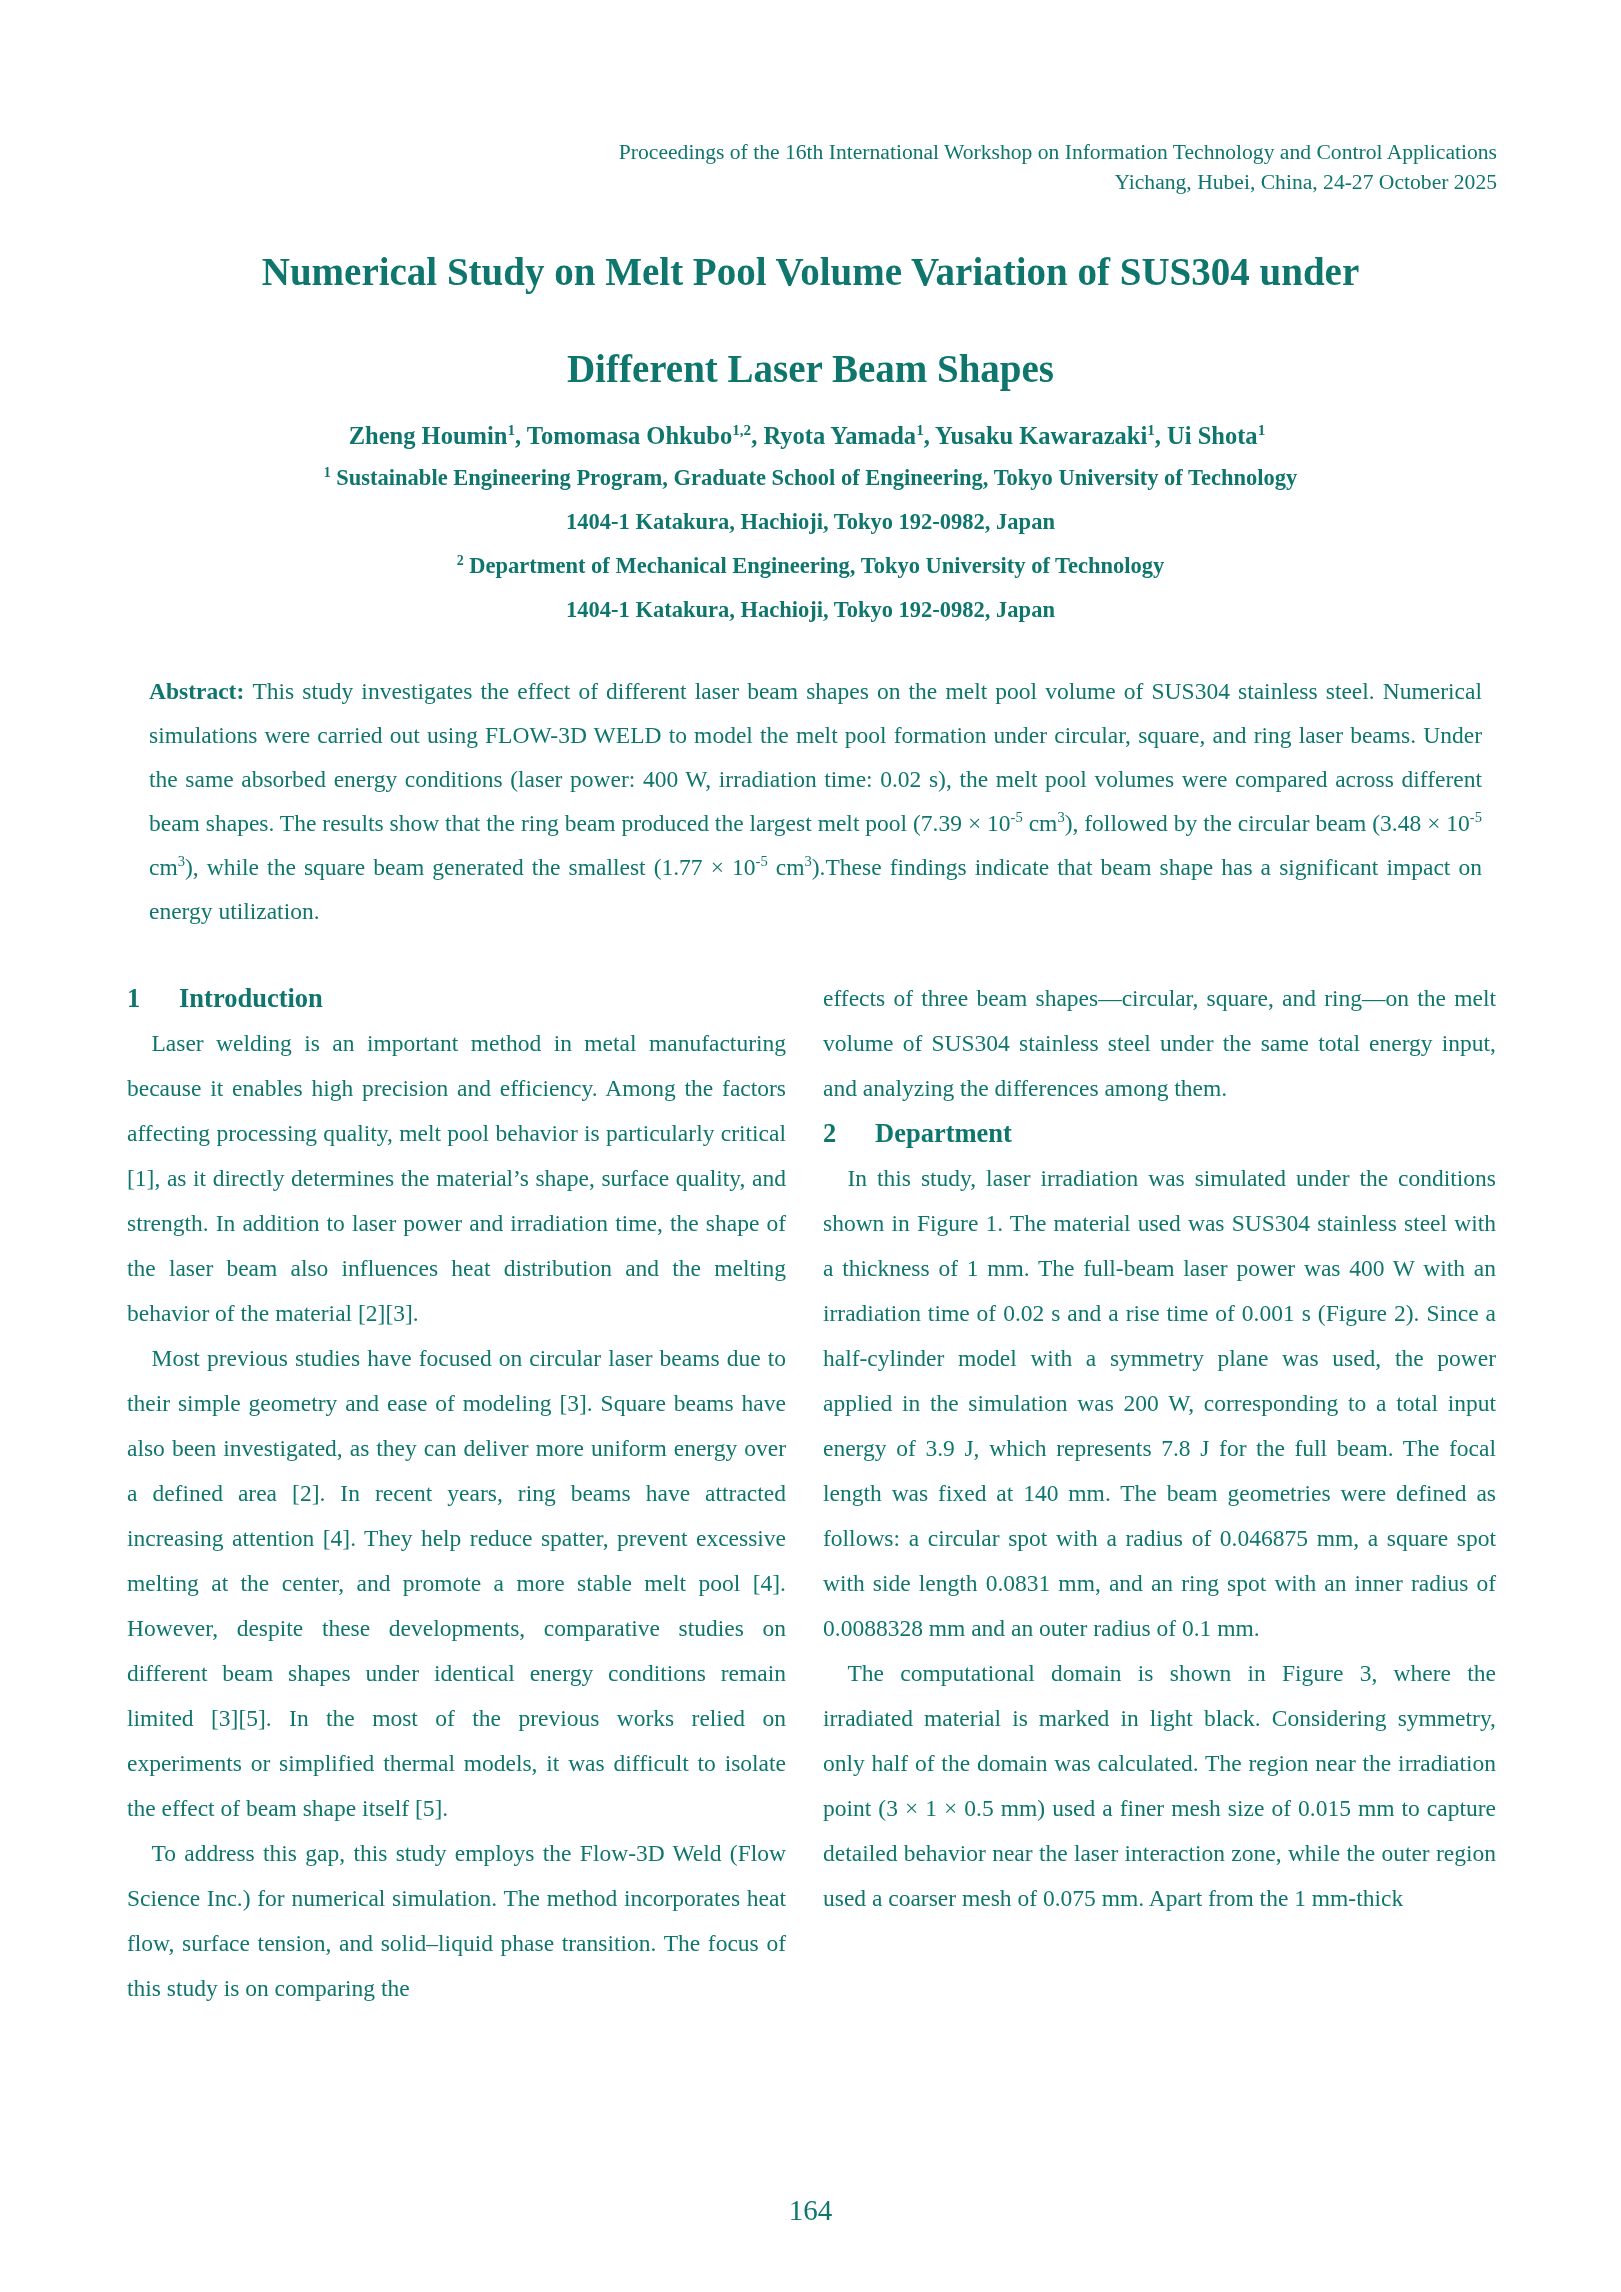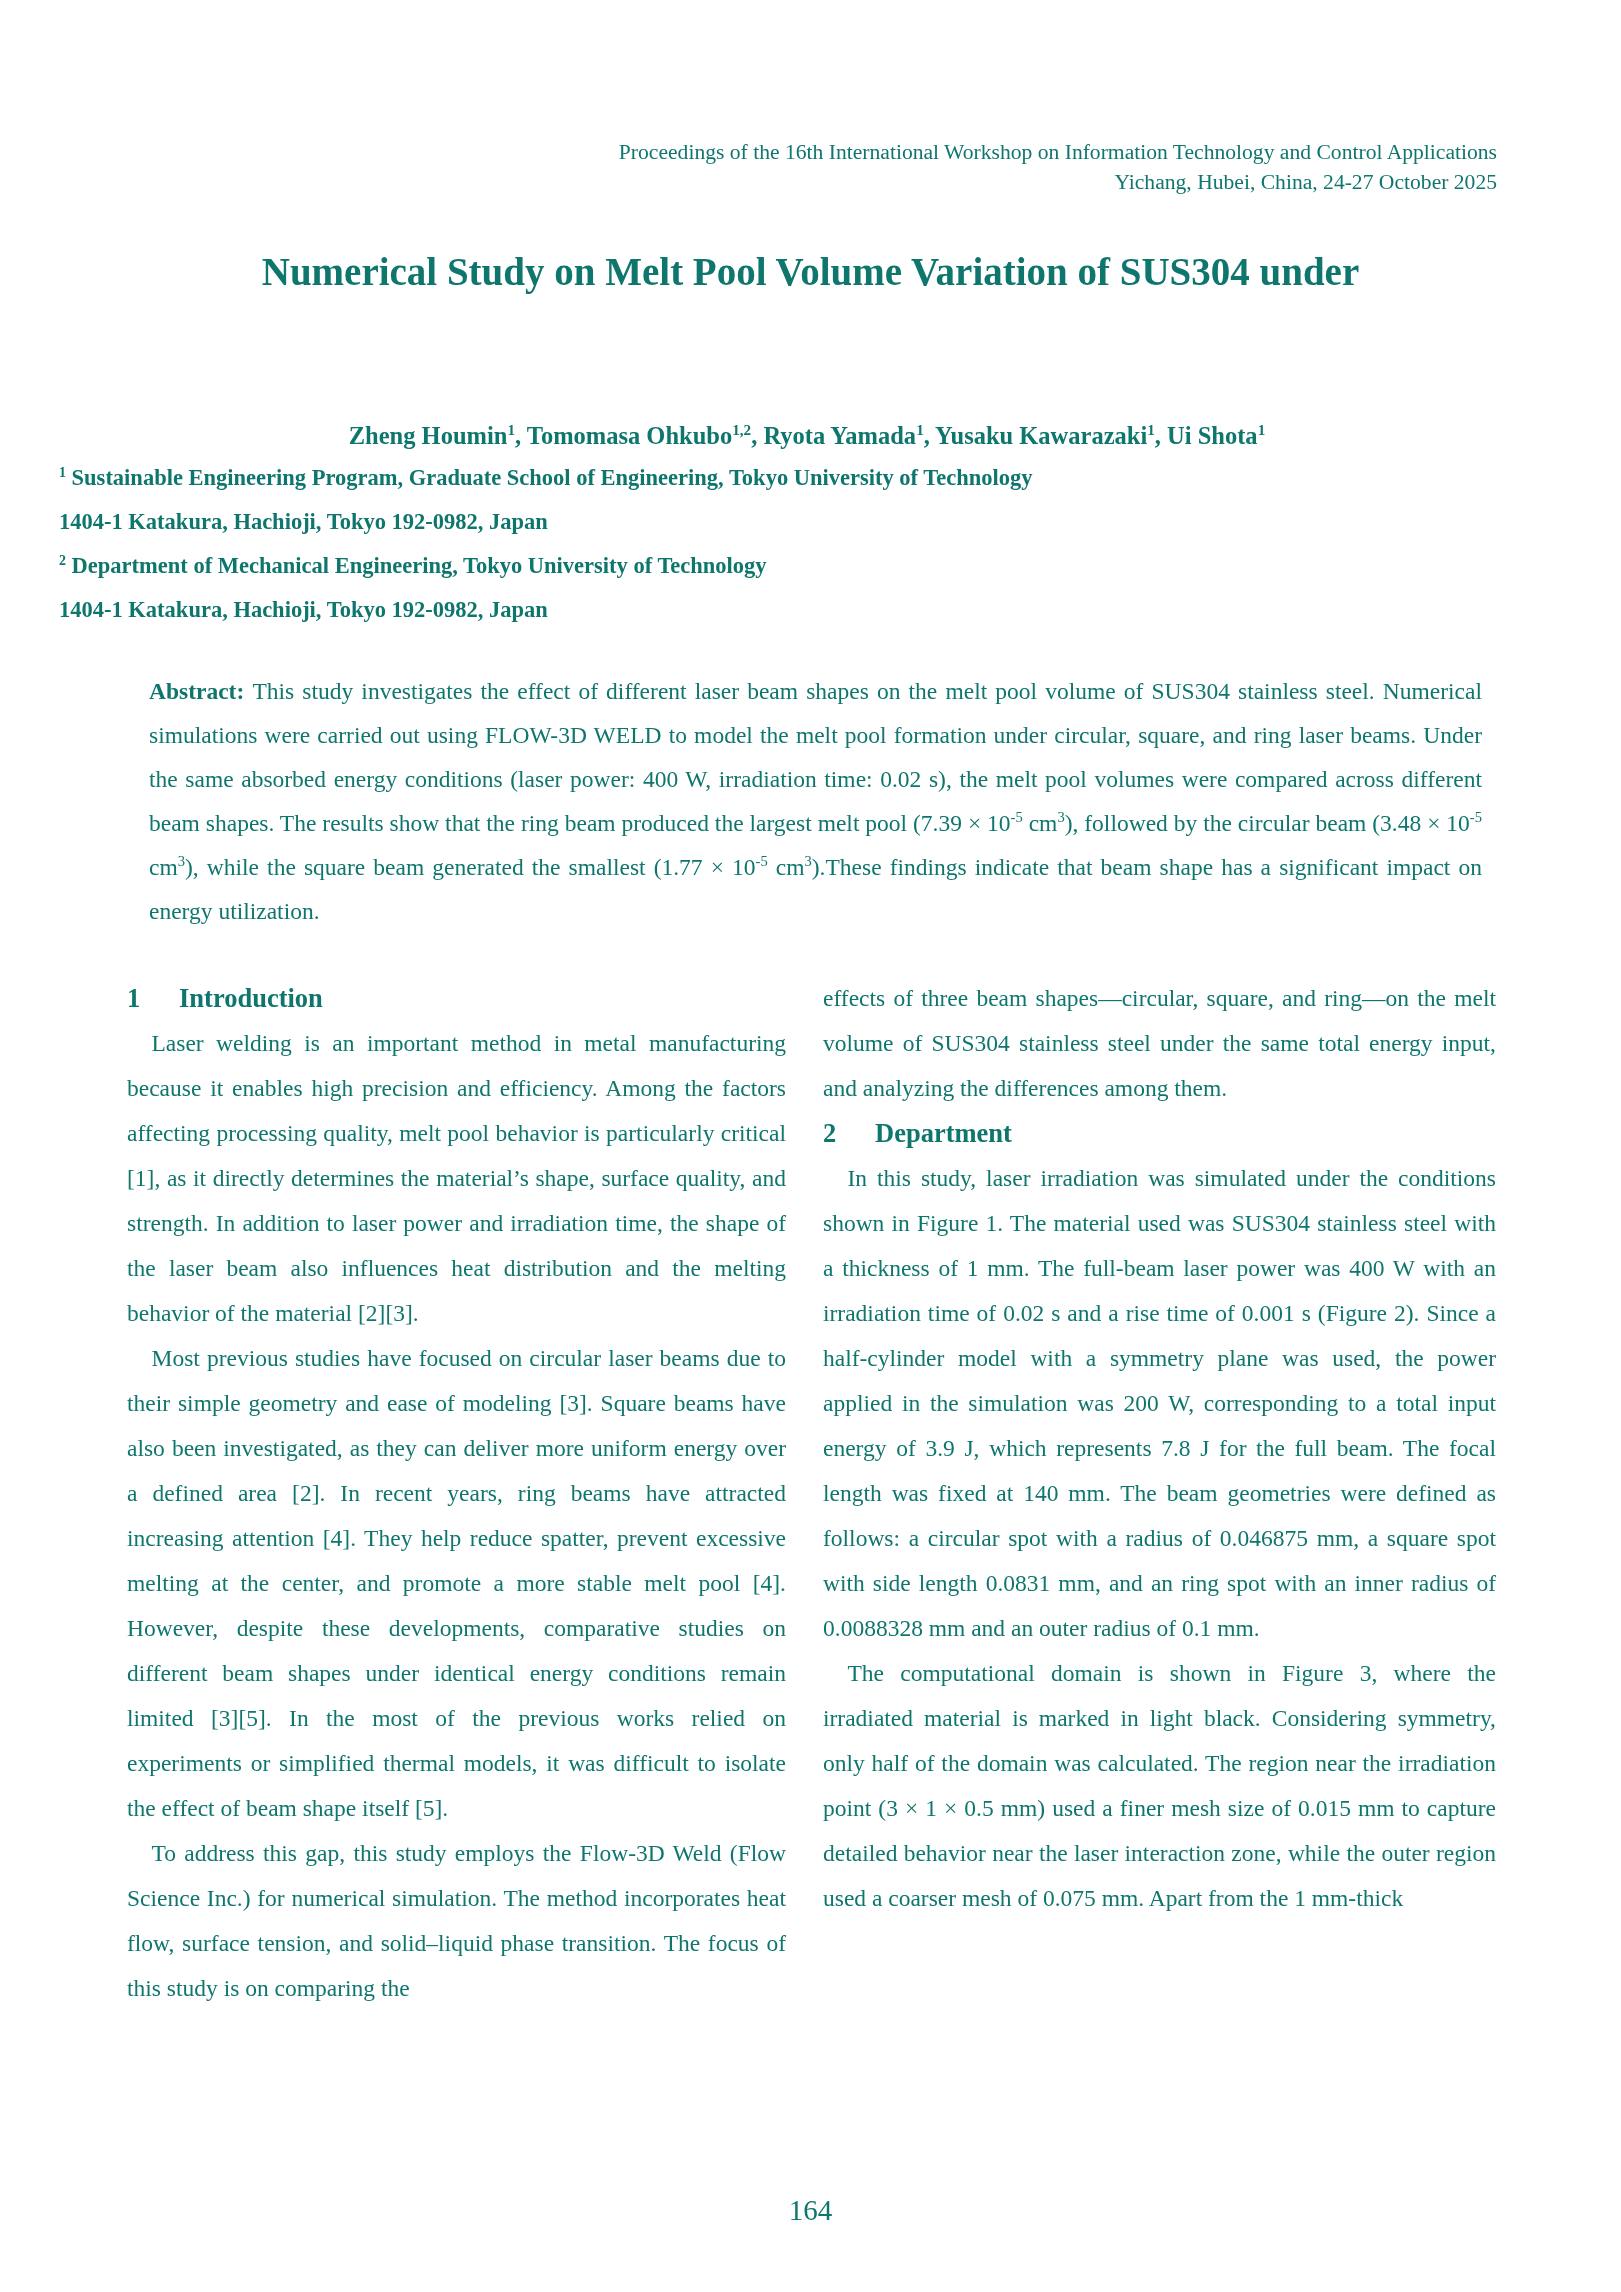--- a/index.html
+++ b/index.html
@@ -32,21 +32,21 @@
     position: absolute;
     top: 421px; left: 59px; right: 66px;
     text-align: center;
     font-weight: bold;
     font-size: 24.5px;
     line-height: 29px;
   }
   .meta-block {
     position: absolute;
     top: 456px; left: 59px; right: 59px;
-    text-align: left;
+    text-align: center;
     font-weight: bold;
     font-size: 22.5px;
     line-height: 44px;
   }
   .abstract-block {
     position: absolute;
     top: 669px; left: 149px; width: 1333px;
     font-size: 23.5px;
     line-height: 44px;
   }
@@ -83,20 +83,21 @@
 
 <div class="page">
 
   <div class="running-header">
     <div>Proceedings of the 16th International Workshop on Information Technology and Control Applications</div>
     <div>Yichang, Hubei, China, 24-27 October 2025</div>
   </div>
 
   <div class="paper-title">
     <div>Numerical Study on Melt Pool Volume Variation of SUS304 under</div>
+    <div>Different Laser Beam Shapes</div>
   </div>
 
   <div class="authors-line"><span>Zheng Houmin</span><sup>1</sup><span>, Tomomasa Ohkubo</span><sup>1,2</sup><span>, Ryota Yamada</span><sup>1</sup><span>, Yusaku Kawarazaki</span><sup>1</sup><span>, Ui Shota</span><sup>1</sup></div>
 
   <div class="meta-block">
     <div><sup>1</sup><span> Sustainable Engineering Program, Graduate School of Engineering, Tokyo University of Technology</span></div>
     <div>1404-1 Katakura, Hachioji, Tokyo 192-0982, Japan</div>
     <div><sup>2</sup><span> Department of Mechanical Engineering, Tokyo University of Technology</span></div>
     <div>1404-1 Katakura, Hachioji, Tokyo 192-0982, Japan</div>
   </div>

